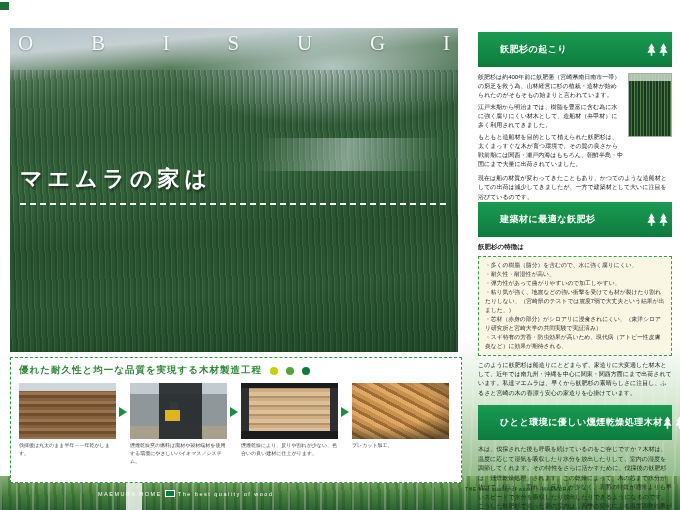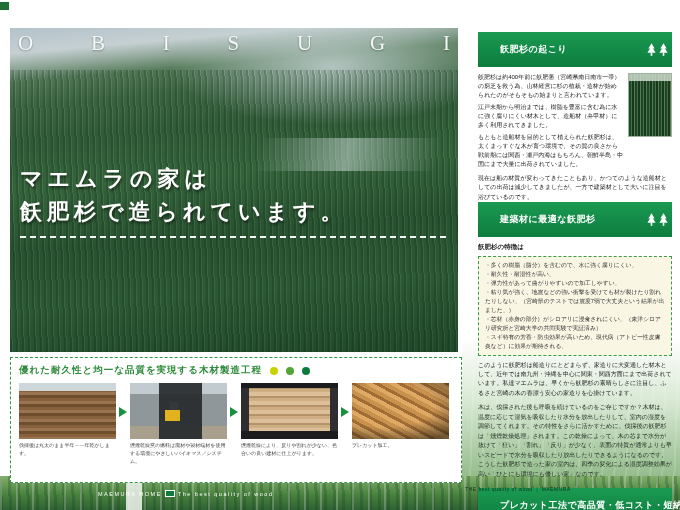--- a/index.html
+++ b/index.html
@@ -120,21 +120,20 @@
       <span>B</span>
       <span>I</span>
       <span>S</span>
       <span>U</span>
       <span>G</span>
       <span>I</span>
     </div>
 
     <div class="headline">
       <div class="headline-l1">マエムラの家は</div>
-      <div class="headline-l2">飫肥杉で造られています。</div>
       <div class="headline-divider"></div>
     </div>
   </div>
 
   <div class="process">
     <div class="process-head">
       <span class="process-title">優れた耐久性と均一な品質を実現する木材製造工程</span>
       <span class="dot" style="background:#c6d300"></span>
       <span class="dot" style="background:#53a537"></span>
       <span class="dot" style="background:#0c7c3e"></span>
@@ -215,20 +214,35 @@
     <div class="features-box">
       <div class="feature-item">・多くの樹脂（脂分）を含むので、水に強く腐りにくい。</div>
       <div class="feature-item">・耐久性・耐湿性が高い。</div>
       <div class="feature-item">・弾力性があって曲がりやすいので加工しやすい。</div>
       <div class="feature-item">・粘り気が強く、地震などの強い衝撃を受けても材が裂けたり割れたりしない。（宮崎県のテストでは震度7弱で大丈夫という結果が出ました。）</div>
       <div class="feature-item">・芯材（赤身の部分）がシロアリに浸食されにくい。（東洋シロアリ研究所と宮崎大学の共同実験で実証済み）</div>
       <div class="feature-item">・スギ特有の芳香・防虫効果が高いため、現代病（アトピー性皮膚炎など）に効果が期待される。</div>
     </div>
     <div class="outro-para">このように飫肥杉は船造りにとどまらず、家造りに大変適した材木として、近年では南九州・沖縄を中心に関東・関西方面にまで出荷されています。私達マエムラは、早くから飫肥杉の素晴らしさに注目し、ふるさと宮崎の木の香漂う安心の家造りを心掛けています。</div>
 
+    <div class="bar bar-3">
+      <span class="bar-label">ひとと環境に優しい燻煙乾燥処理木材</span>
+      <span class="trees">
+        <svg class="tree-svg" width="9" height="13" viewBox="0 0 10 14" fill="#ffffff">
+            <polygon points="5,0 1.5,6 8.5,6"></polygon>
+            <polygon points="5,3 0.5,10.5 9.5,10.5"></polygon>
+            <rect x="4.1" y="10.5" width="1.8" height="3.5"></rect>
+          </svg>
+        <svg class="tree-svg" width="9" height="13" viewBox="0 0 10 14" fill="#ffffff">
+            <polygon points="5,0 1.5,6 8.5,6"></polygon>
+            <polygon points="5,3 0.5,10.5 9.5,10.5"></polygon>
+            <rect x="4.1" y="10.5" width="1.8" height="3.5"></rect>
+          </svg>
+      </span>
+    </div>
     <div class="drying-body">木は、伐採された後も呼吸を続けているのをご存じですか？木材は、温度に応じて湿気を吸収したり水分を放出したりして、室内の湿度を調節してくれます。その特性をさらに活かすために、伐採後の飫肥杉は「燻煙乾燥処理」されます。この乾燥によって、木の芯まで水分が抜けて「狂い」「割れ」「反り」が少なく、表面の特質が通常よりも早いスピードで水分を吸収したり放出したりできるようになるのです。こうした飫肥杉で造った家の室内は、四季の変化による湿度調整効果が高い「ひとにも環境にも優しい家」なのです。</div>
 
     <div class="bar bar-4">
       <span class="bar-label">プレカット工法で高品質・低コスト・短納期を実現</span>
 
     </div>
 
   </div>
 
   <div class="footer-left">

